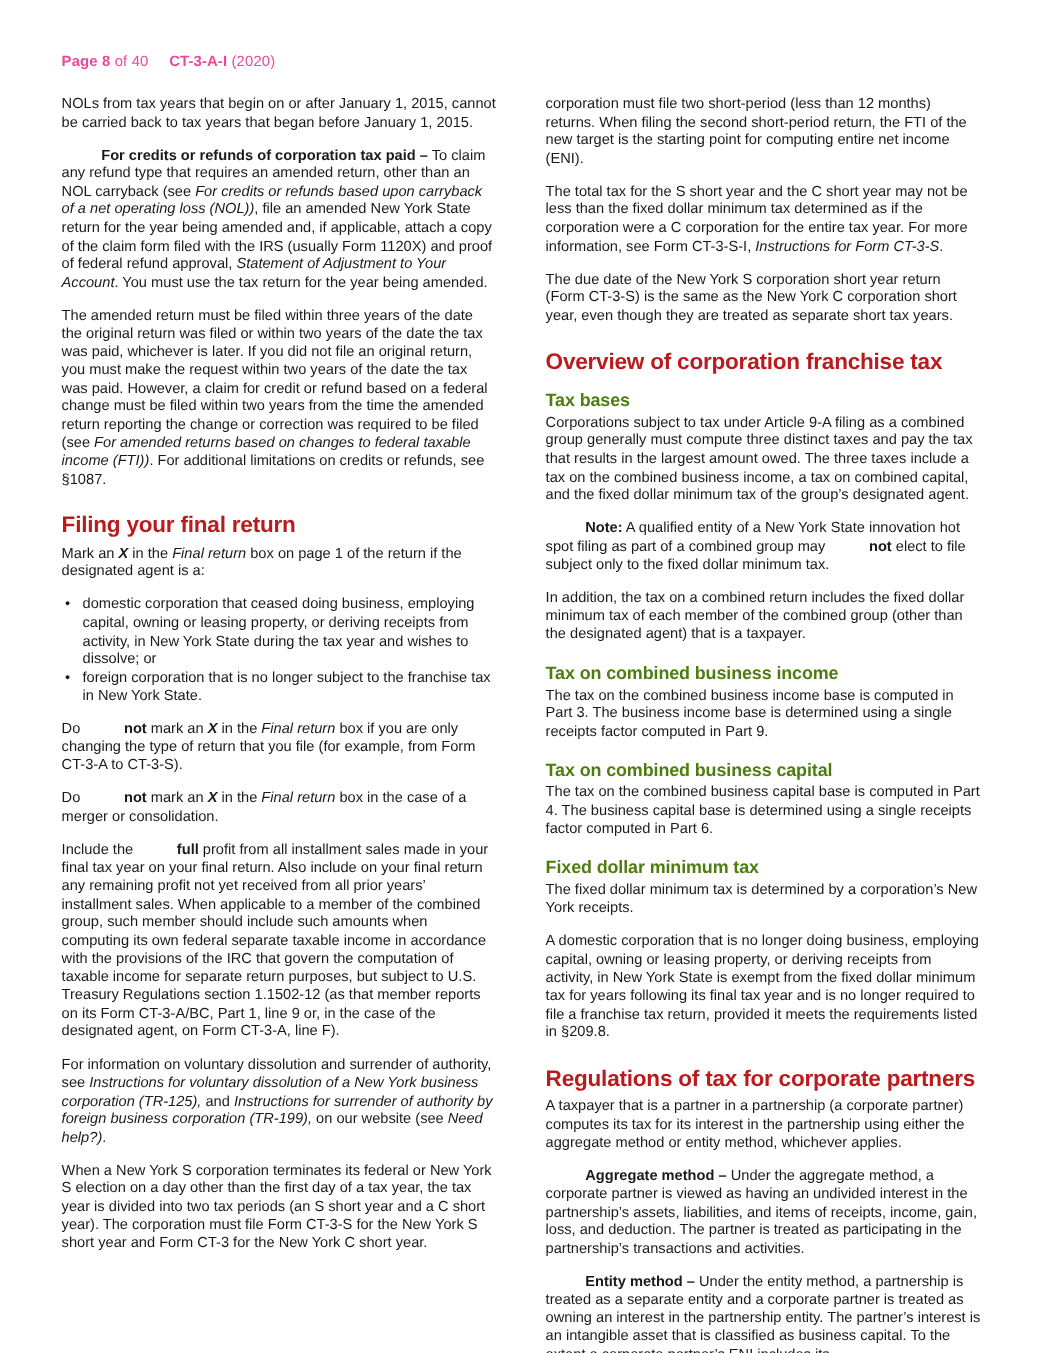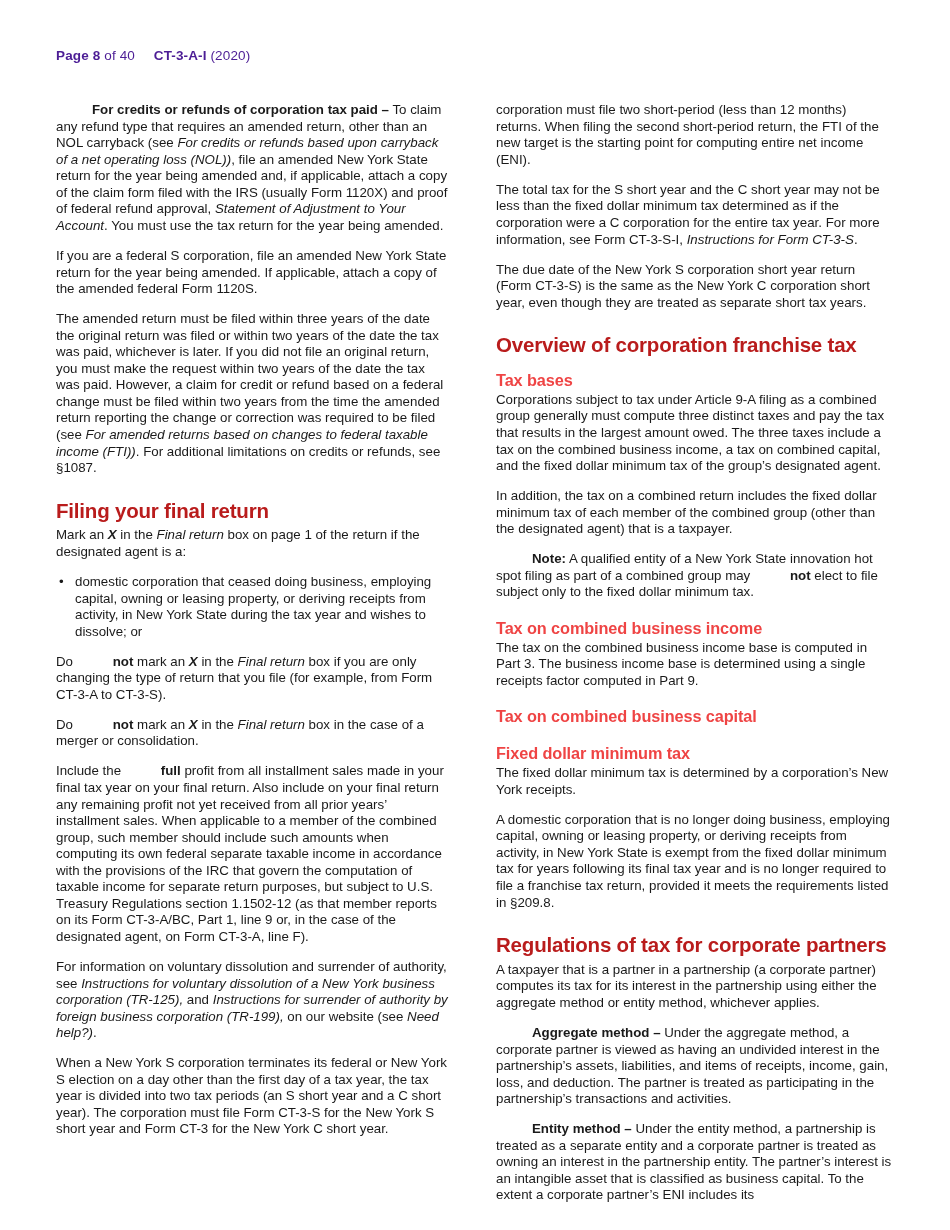--- a/index.html
+++ b/index.html
@@ -19,22 +19,22 @@
     position: relative;
     width: 950px;
     height: 1230px;
     box-sizing: border-box;
     padding: 48px 52px 20px 56px;
     background: #ffffff;
   }
   .page-header {
     font-size: 13.5px;
     line-height: 1.2;
-    margin: 0 0 38px 0;
-    color: #4c1d95;
+    margin: 0 0 22px 0;
+    color: #ec4899;
     letter-spacing: 0.01em;
   }
   .page-header .hdr-strong { font-weight: bold; }
   .page-header .hdr-gap { display: inline-block; width: 11px; }
 
   .columns {
     display: flex;
     flex-direction: row;
     gap: 44px;
     align-items: flex-start;
@@ -60,21 +60,21 @@
     margin: 22px 0 5px 0;
     color: #b91c1c;
     letter-spacing: -0.2px;
   }
 
   h3.sub {
     font-size: 16.3px;
     font-weight: bold;
     line-height: 1.16;
     margin: 18px 0 2px 0;
-    color: #ef4444;
+    color: #4d7c0f;
     letter-spacing: -0.1px;
   }
   h3.sub.nogap { margin-top: 14px; }
 
   ul.bullets {
     list-style: none;
     margin: 0 0 13.5px 0;
     padding: 0;
   }
   ul.bullets li {
@@ -109,33 +109,34 @@
     <span>40</span>
     <span class="hdr-gap"></span>
     <span class="hdr-strong">CT-3-A-I</span>
     <span>(2020)</span>
   </div>
 
   <div class="columns">
 
     <div class="col">
 
+      <p class="body">NOLs from tax years that begin on or after January 1, 2015, cannot be carried back to tax years that began before January 1, 2015.</p>
 
       <p class="body"><strong>For credits or refunds of corporation tax paid –</strong><span> To claim any refund type that requires an amended return, other than an NOL carryback (see </span><em>For credits or refunds based upon carryback of a net operating loss (NOL))</em><span>, file an amended New York State return for the year being amended and, if applicable, attach a copy of the claim form filed with the IRS (usually Form 1120X) and proof of federal refund approval, </span><em>Statement of Adjustment to Your Account</em><span>. You must use the tax return for the year being amended.</span></p>
 
-      <p class="body">If you are a federal S corporation, file an amended New York State return for the year being amended. If applicable, attach a copy of the amended federal Form 1120S.</p>
 
       <p class="body"><span>The amended return must be filed within three years of the date the original return was filed or within two years of the date the tax was paid, whichever is later. If you did not file an original return, you must make the request within two years of the date the tax was paid. However, a claim for credit or refund based on a federal change must be filed within two years from the time the amended return reporting the change or correction was required to be filed (see </span><em>For amended returns based on changes to federal taxable income (FTI))</em><span>. For additional limitations on credits or refunds, see §1087.</span></p>
 
       <h2 class="sec">Filing your final return</h2>
 
       <p class="body"><span>Mark an </span><span class="bi">X</span><span> in the </span><em>Final return</em><span> box on page 1 of the return if the designated agent is a:</span></p>
 
       <ul class="bullets">
         <li>domestic corporation that ceased doing business, employing capital, owning or leasing property, or deriving receipts from activity, in New York State during the tax year and wishes to dissolve; or</li>
+        <li>foreign corporation that is no longer subject to the franchise tax in New York State.</li>
       </ul>
 
       <p class="body"><span>Do </span><strong>not</strong><span> mark an </span><span class="bi">X</span><span> in the </span><em>Final return</em><span> box if you are only changing the type of return that you file (for example, from Form CT-3-A to CT-3-S).</span></p>
 
       <p class="body"><span>Do </span><strong>not</strong><span> mark an </span><span class="bi">X</span><span> in the </span><em>Final return</em><span> box in the case of a merger or consolidation.</span></p>
 
       <p class="body"><span>Include the </span><strong>full</strong><span> profit from all installment sales made in your final tax year on your final return. Also include on your final return any remaining profit not yet received from all prior years’ installment sales. When applicable to a member of the combined group, such member should include such amounts when computing its own federal separate taxable income in accordance with the provisions of the IRC that govern the computation of taxable income for separate return purposes, but subject to U.S. Treasury Regulations section 1.1502-12 (as that member reports on its Form CT-3-A/BC, Part 1, line 9 or, in the case of the designated agent, on Form CT-3-A, line F).</span></p>
 
       <p class="body"><span>For information on voluntary dissolution and surrender of authority, see </span><em>Instructions for voluntary dissolution of a New York business corporation (TR-125),</em><span> and </span><em>Instructions for surrender of authority by foreign business corporation (TR-199),</em><span> on our website (see </span><em>Need help?)</em><span>.</span></p>
 
@@ -151,30 +152,31 @@
       <p class="body"><span>The total tax for the S short year and the C short year may not be less than the fixed dollar minimum tax determined as if the corporation were a C corporation for the entire tax year. For more information, see Form CT-3-S-I, </span><em>Instructions for Form CT-3-S</em><span>.</span></p>
 
       <p class="body">The due date of the New York S corporation short year return (Form CT-3-S) is the same as the New York C corporation short year, even though they are treated as separate short tax years.</p>
 
       <h2 class="sec">Overview of corporation franchise tax</h2>
 
       <h3 class="sub nogap">Tax bases</h3>
 
       <p class="body">Corporations subject to tax under Article 9-A filing as a combined group generally must compute three distinct taxes and pay the tax that results in the largest amount owed. The three taxes include a tax on the combined business income, a tax on combined capital, and the fixed dollar minimum tax of the group’s designated agent.</p>
 
+      <p class="body"><strong>Note:</strong><span> A qualified entity of a New York State innovation hot spot filing as part of a combined group may </span><strong>not</strong><span> elect to file subject only to the fixed dollar minimum tax.</span></p>
+
       <p class="body">In addition, the tax on a combined return includes the fixed dollar minimum tax of each member of the combined group (other than the designated agent) that is a taxpayer.</p>
-
-      <p class="body"><strong>Note:</strong><span> A qualified entity of a New York State innovation hot spot filing as part of a combined group may </span><strong>not</strong><span> elect to file subject only to the fixed dollar minimum tax.</span></p>
 
       <h3 class="sub">Tax on combined business income</h3>
 
       <p class="body">The tax on the combined business income base is computed in Part 3. The business income base is determined using a single receipts factor computed in Part 9.</p>
 
       <h3 class="sub">Tax on combined business capital</h3>
 
+      <p class="body">The tax on the combined business capital base is computed in Part 4. The business capital base is determined using a single receipts factor computed in Part 6.</p>
 
       <h3 class="sub">Fixed dollar minimum tax</h3>
 
       <p class="body">The fixed dollar minimum tax is determined by a corporation’s New York receipts.</p>
 
       <p class="body">A domestic corporation that is no longer doing business, employing capital, owning or leasing property, or deriving receipts from activity, in New York State is exempt from the fixed dollar minimum tax for years following its final tax year and is no longer required to file a franchise tax return, provided it meets the requirements listed in §209.8.</p>
 
       <h2 class="sec">Regulations of tax for corporate partners</h2>
 
       <p class="body">A taxpayer that is a partner in a partnership (a corporate partner) computes its tax for its interest in the partnership using either the aggregate method or entity method, whichever applies.</p>

